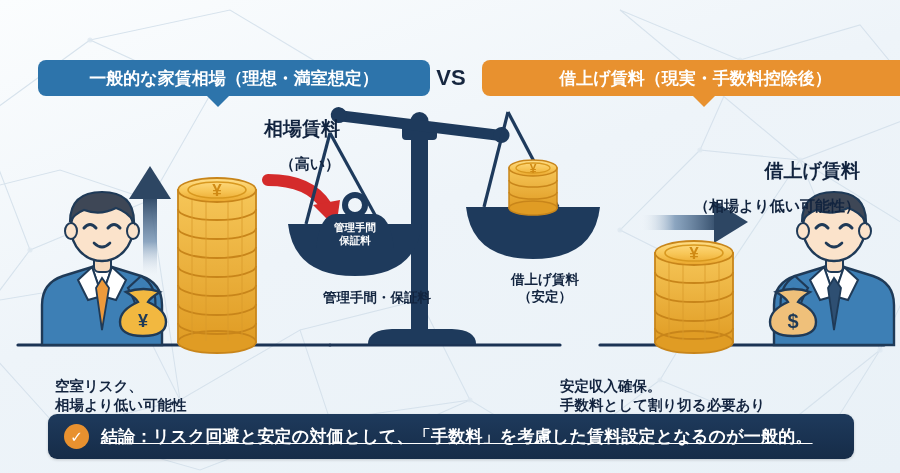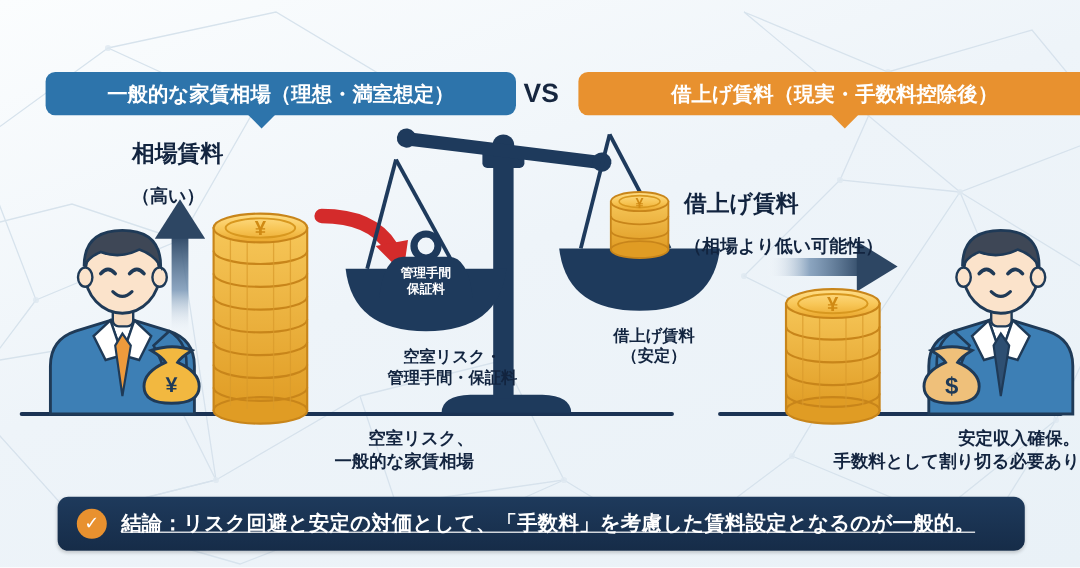--- a/index.html
+++ b/index.html
@@ -63,42 +63,43 @@
     border-top: 12px solid #e8912f;
   }
   #vs-label {
     top: 62px; left: 420px; width: 62px; height: 32px;
     display: flex; align-items: center; justify-content: center;
     font-size: 22px; font-weight: bold; color: #16263f;
   }
 
   
   .col-head {
-    text-align: left; color: #12243f; white-space: nowrap;
+    text-align: right; color: #12243f; white-space: nowrap;
   }
   .col-head .big { font-size: 19px; font-weight: bold; display: block; line-height: 1.12; }
   .col-head .sub { font-size: 15px; font-weight: bold; display: block; line-height: 1.2; margin-top: 16px; }
 
   #head-left  { top: 118px; left: 110px; width: 230px; }
   #head-right { top: 160px; left: 570px; width: 290px; }
 
   
   .mini-label {
     text-align: center; color: #12243f;
     font-size: 13.5px; font-weight: bold; line-height: 1.25;
     white-space: nowrap;
   }
   #label-scale-left  { top: 290px; left: 282px; width: 190px; }
   #label-scale-right { top: 272px; left: 470px; width: 150px; }
 
   
   .ground-caption {
-    text-align: right; color: #13243f;
+    text-align: left; color: #13243f;
     font-size: 14.5px; font-weight: bold; line-height: 1.32;
     white-space: nowrap;
+    margin-top: 20px;
   }
   #caption-left  { top: 357px; left: 55px;  width: 340px; }
   #caption-right { top: 357px; left: 560px; width: 340px; }
 
   
   #conclusion {
     top: 414px; left: 48px; width: 806px; height: 45px;
     background: linear-gradient(180deg, #1e3a5c 0%, #162c48 100%);
     border-radius: 9px;
     display: flex; align-items: center;
@@ -370,32 +371,31 @@
     <span class="big">相場賃料</span>
     <span class="sub">（高い）</span>
   </div>
 
   <div class="layer col-head" id="head-right">
     <span class="big">借上げ賃料</span>
     <span class="sub">（相場より低い可能性）</span>
   </div>
 
   <div class="layer mini-label" id="label-scale-left">
-    <div>空室リスク・</div>
     <div>管理手間・保証料</div>
   </div>
 
   <div class="layer mini-label" id="label-scale-right">
     <div>借上げ賃料</div>
     <div>（安定）</div>
   </div>
 
   <div class="layer ground-caption" id="caption-left">
     <div>空室リスク、</div>
-    <div>一般的な家賃相場</div>
+    <div>相場より低い可能性</div>
   </div>
 
   <div class="layer ground-caption" id="caption-right">
     <div>安定収入確保。</div>
     <div>手数料として割り切る必要あり</div>
   </div>
 
   <div class="layer" id="conclusion">
     <div id="conclusion-check">✓</div>
     <div id="conclusion-text">結論：リスク回避と安定の対価として、「手数料」を考慮した賃料設定となるのが一般的。</div>

